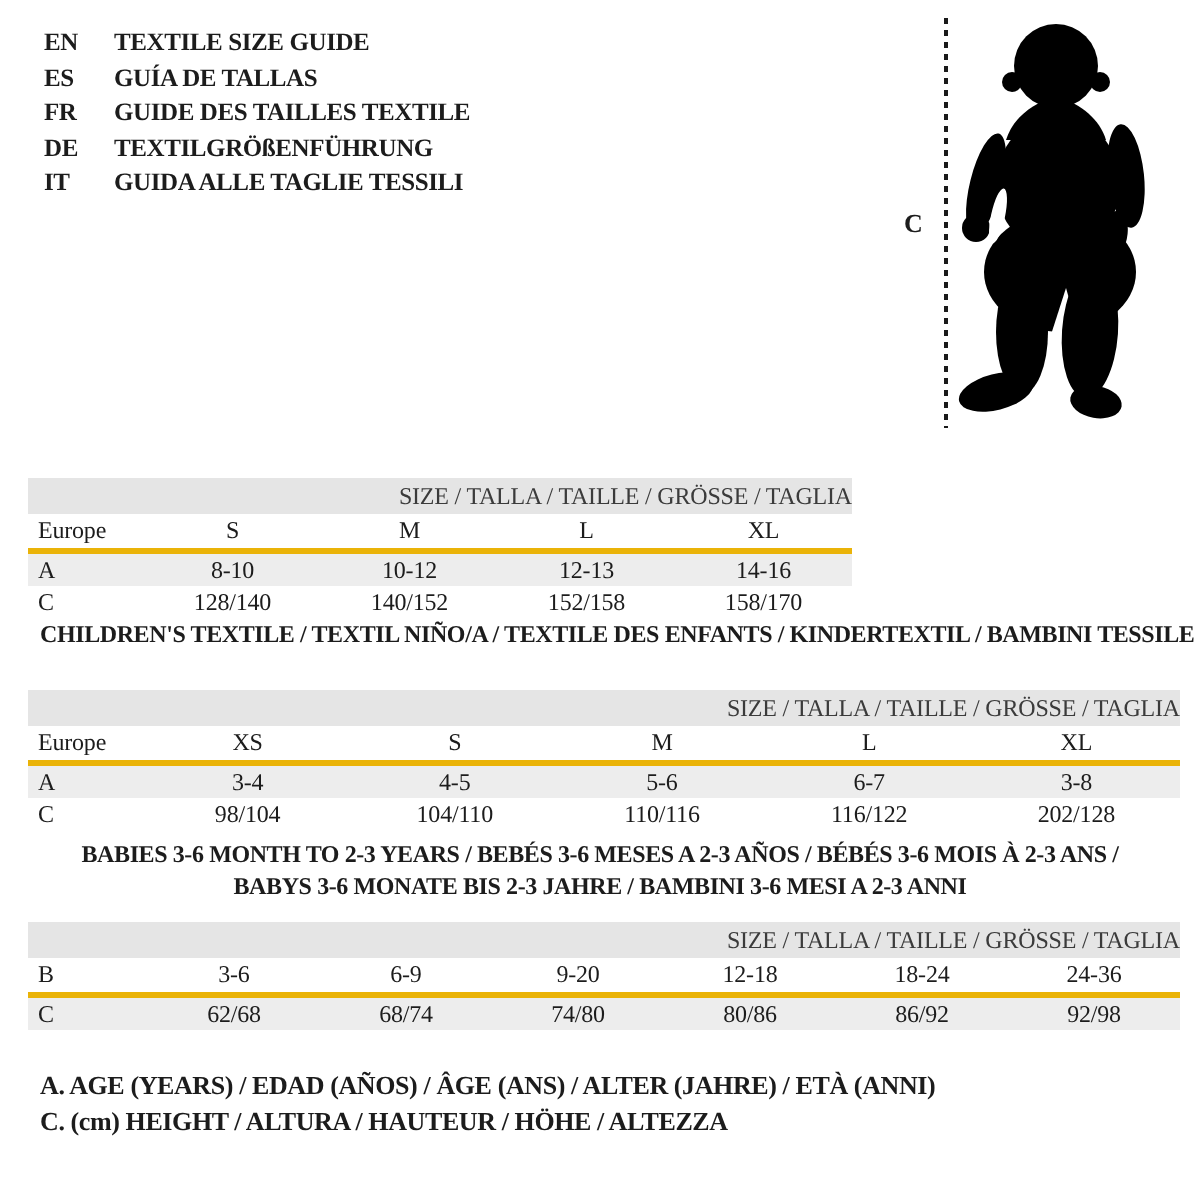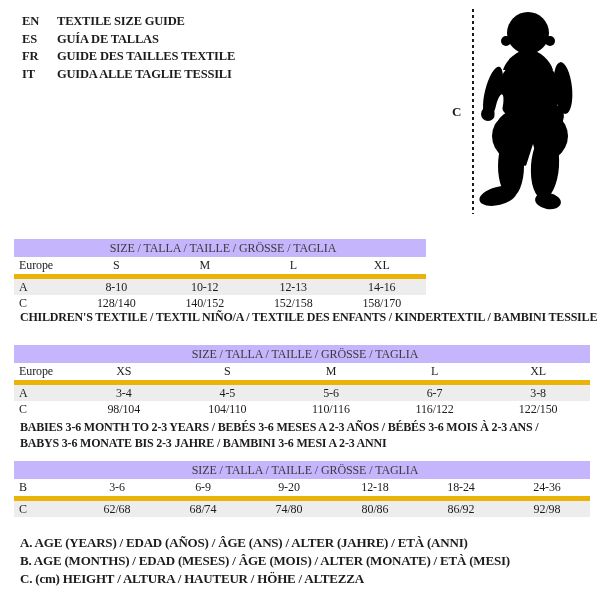--- a/index.html
+++ b/index.html
@@ -13,38 +13,38 @@
   .lang-code{width:35px;flex:0 0 35px;}
   
   .figure-svg{position:absolute;left:478px;top:8px;}
   .dotted-line{
     position:absolute;left:472px;top:9px;width:2px;height:205px;
     background:repeating-linear-gradient(to bottom,#1a1a1a 0px,#1a1a1a 3px,transparent 3px,transparent 6px);
   }
   .c-label{position:absolute;left:452px;top:104px;font-size:13px;font-weight:700;}
   
   .sec-title{position:absolute;left:20px;font-size:12px;font-weight:700;letter-spacing:-0.2px;white-space:nowrap;}
-  .sec-title.two-line{white-space:normal;line-height:16px;width:560px;}
+  .sec-title.two-line{white-space:normal;line-height:16px;width:560px;text-align:center;}
   #junior-title{top:215px;}
   #children-title{top:310px;}
   #babies-title{top:419px;}
   
   table.size-table{position:absolute;left:14px;border-collapse:collapse;table-layout:fixed;}
   #junior-table{top:239px;width:412px;}
   #children-table{top:345px;width:576px;}
   #babies-table{top:461px;width:576px;}
   .size-table th{
-    background:#c4b5fd;color:#3b3b3b;font-weight:400;font-size:12px;
-    text-align:center;padding:0 0 0 6px;height:18px;letter-spacing:-0.1px;
+    background:#e5e5e5;color:#3b3b3b;font-weight:400;font-size:12px;
+    text-align:right;padding:0 0 0 6px;height:18px;letter-spacing:-0.1px;
   }
   .size-table td{
     height:16px;padding:0;font-size:12px;font-weight:400;text-align:center;
     color:#1c1c1c;letter-spacing:-0.1px;
   }
-  .size-table tr.r-first td{height:17px;border-bottom:5px solid #eab308;margin-left:20px;}
+  .size-table tr.r-first td{height:17px;border-bottom:3px solid #eab308;margin-left:20px;}
   .size-table tr.r-shaded td{background:#ededed;}
   .size-table td.lbl{text-align:left;padding-left:5px;}
   col.lab58{width:58px;} col.lab60{width:60px;}
   
   .legend{position:absolute;left:20px;top:534px;font-size:13px;font-weight:700;line-height:18px;letter-spacing:-0.2px;}
 </style>
 </head>
 <body>
 
 <div id="canvas">
@@ -54,20 +54,24 @@
       <span class="lang-code">EN</span>
       <span class="lang-title">TEXTILE SIZE GUIDE</span>
     </div>
     <div class="lang-row">
       <span class="lang-code">ES</span>
       <span class="lang-title">GUÍA DE TALLAS</span>
     </div>
     <div class="lang-row">
       <span class="lang-code">FR</span>
       <span class="lang-title">GUIDE DES TAILLES TEXTILE</span>
+    </div>
+    <div class="lang-row">
+      <span class="lang-code">DE</span>
+      <span class="lang-title">TEXTILGRÖßENFÜHRUNG</span>
     </div>
     <div class="lang-row">
       <span class="lang-code">IT</span>
       <span class="lang-title">GUIDA ALLE TAGLIE TESSILI</span>
     </div>
   </div>
 
   <span class="c-label">C</span>
   <div class="dotted-line"></div>
 
@@ -163,21 +167,21 @@
         <td>5-6</td>
         <td>6-7</td>
         <td>3-8</td>
       </tr>
       <tr>
         <td class="lbl">C</td>
         <td>98/104</td>
         <td>104/110</td>
         <td>110/116</td>
         <td>116/122</td>
-        <td>122/150</td>
+        <td>202/128</td>
       </tr>
     </tbody>
   </table>
 
   <div class="sec-title two-line" id="babies-title">
     <div>BABIES 3-6 MONTH TO 2-3 YEARS / BEBÉS 3-6 MESES A 2-3 AÑOS / BÉBÉS 3-6 MOIS À 2-3 ANS /</div>
     <div>BABYS 3-6 MONATE BIS 2-3 JAHRE / BAMBINI 3-6 MESI A 2-3 ANNI</div>
   </div>
   <table class="size-table" id="babies-table">
     <colgroup>
@@ -211,17 +215,16 @@
         <td>74/80</td>
         <td>80/86</td>
         <td>86/92</td>
         <td>92/98</td>
       </tr>
     </tbody>
   </table>
 
   <div class="legend">
     <div>A. AGE (YEARS) / EDAD (AÑOS) / ÂGE (ANS) / ALTER (JAHRE) / ETÀ (ANNI)</div>
-    <div>B. AGE (MONTHS) / EDAD (MESES) / ÂGE (MOIS) / ALTER (MONATE) / ETÀ (MESI)</div>
     <div>C. (cm) HEIGHT / ALTURA / HAUTEUR / HÖHE / ALTEZZA</div>
   </div>
 
 </div>
 
 </body></html>

